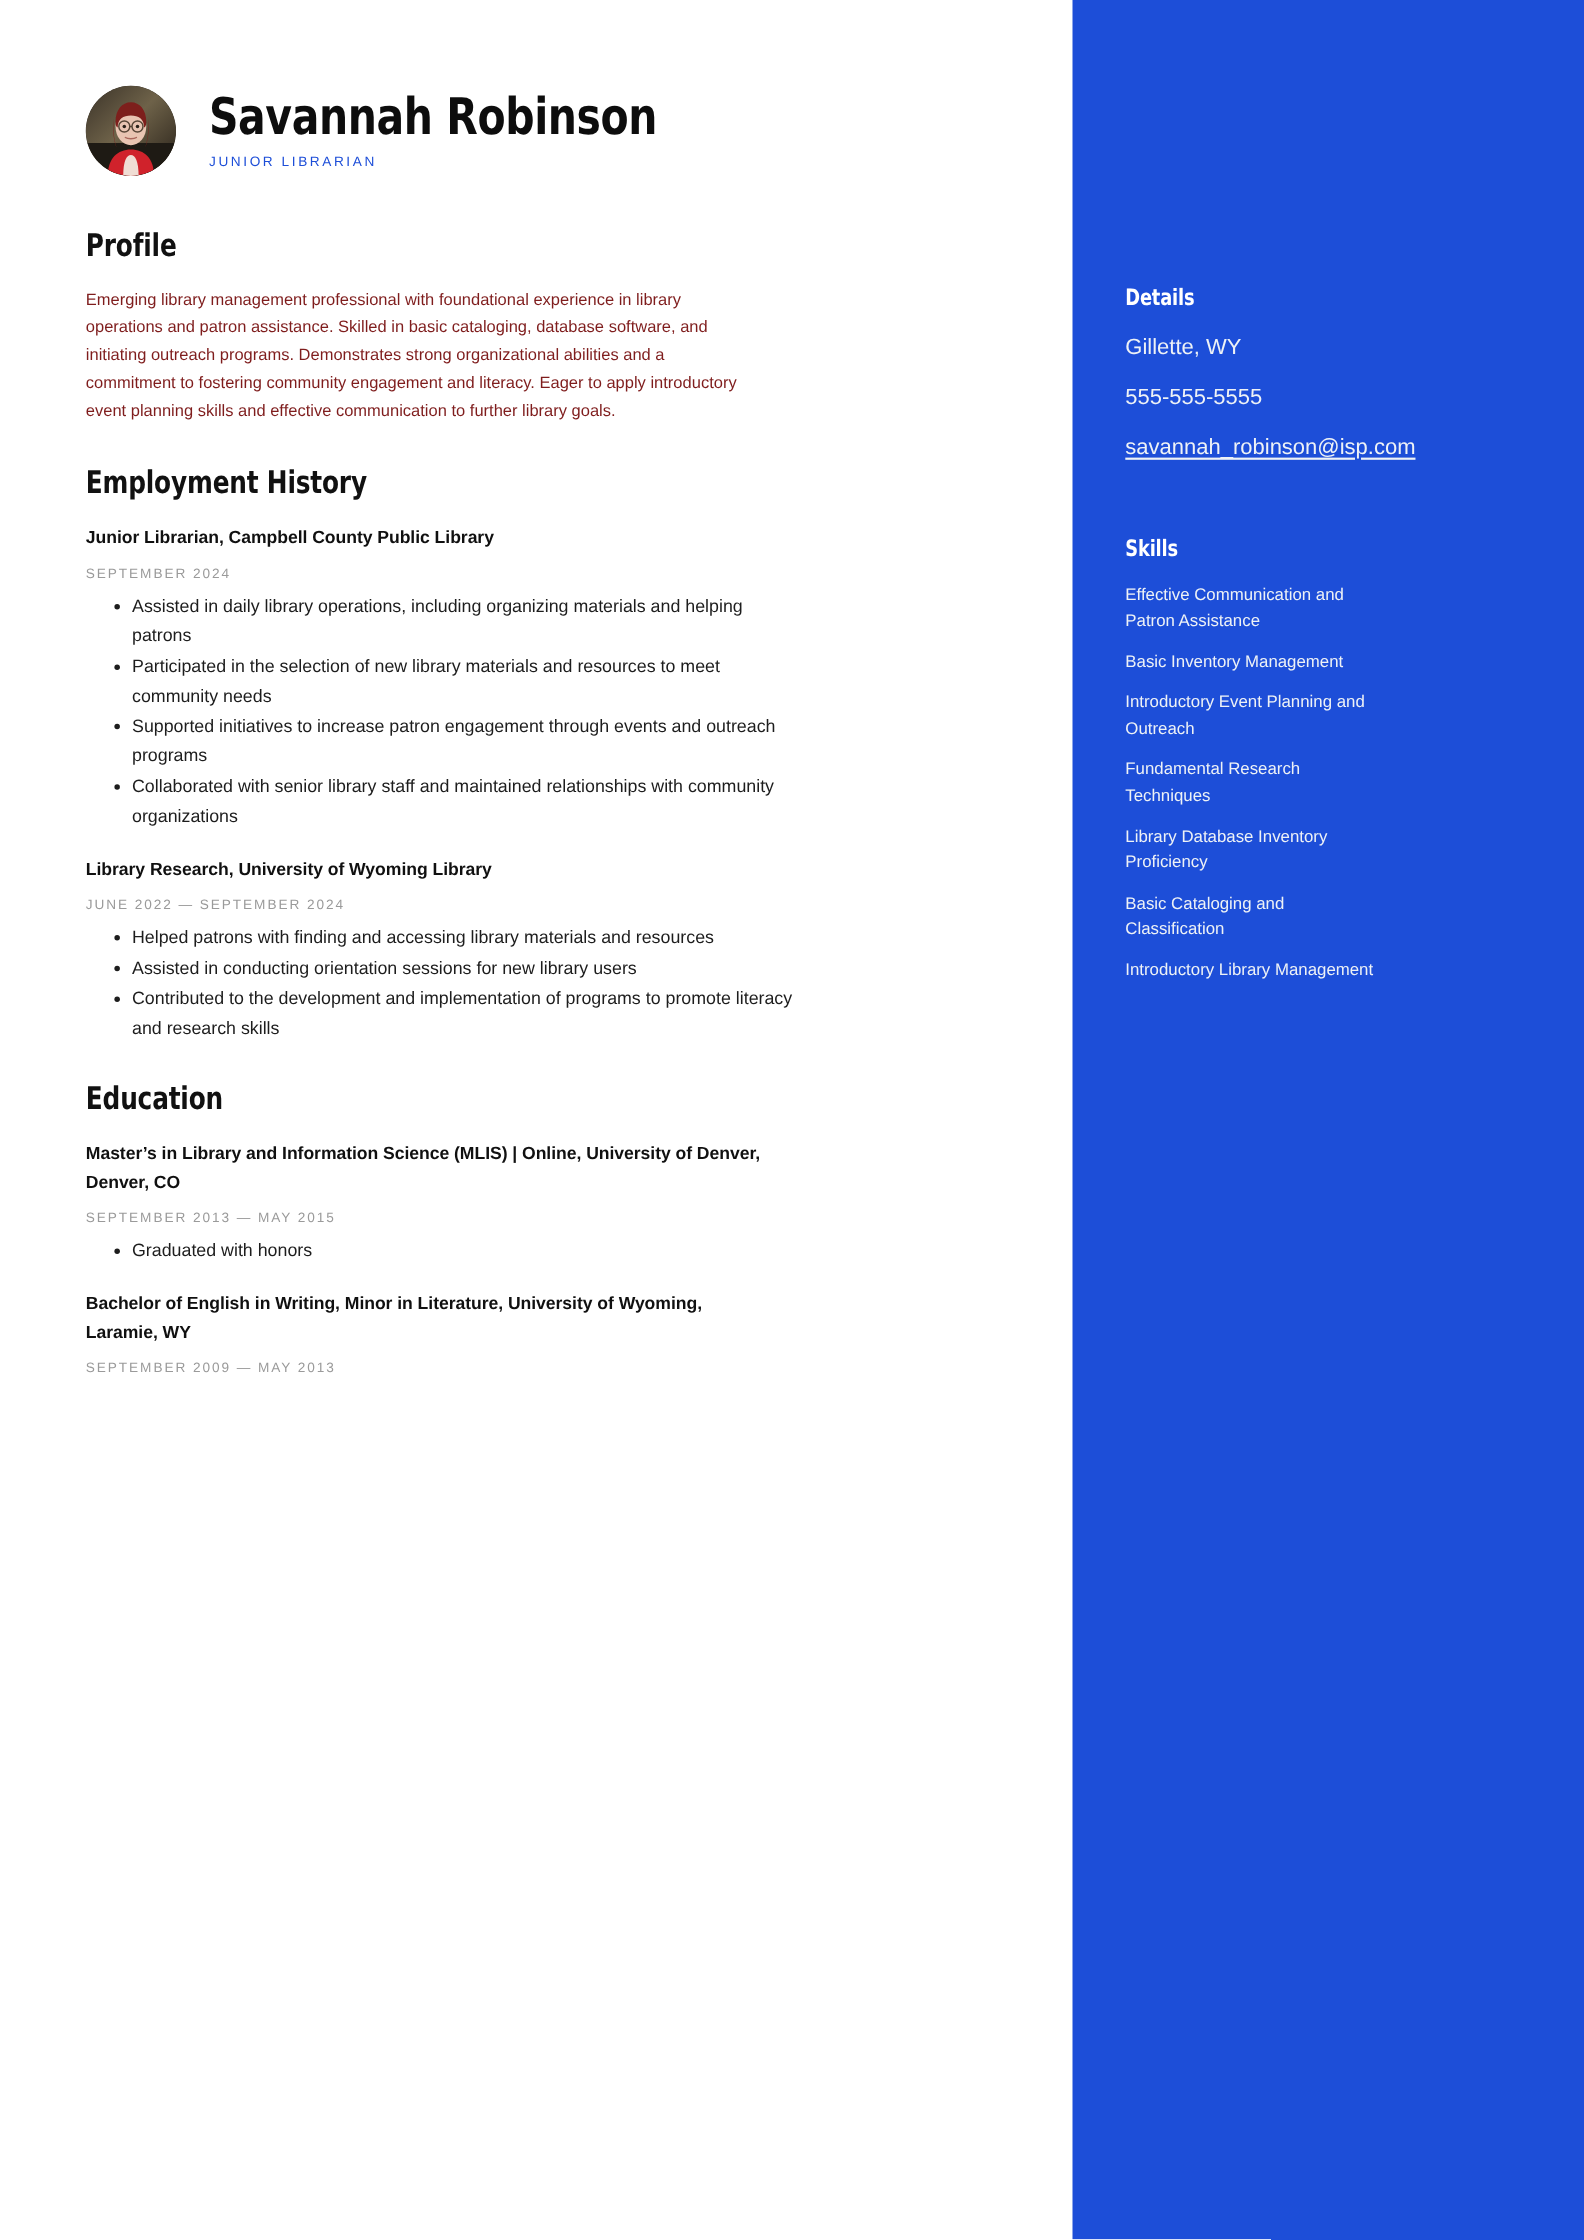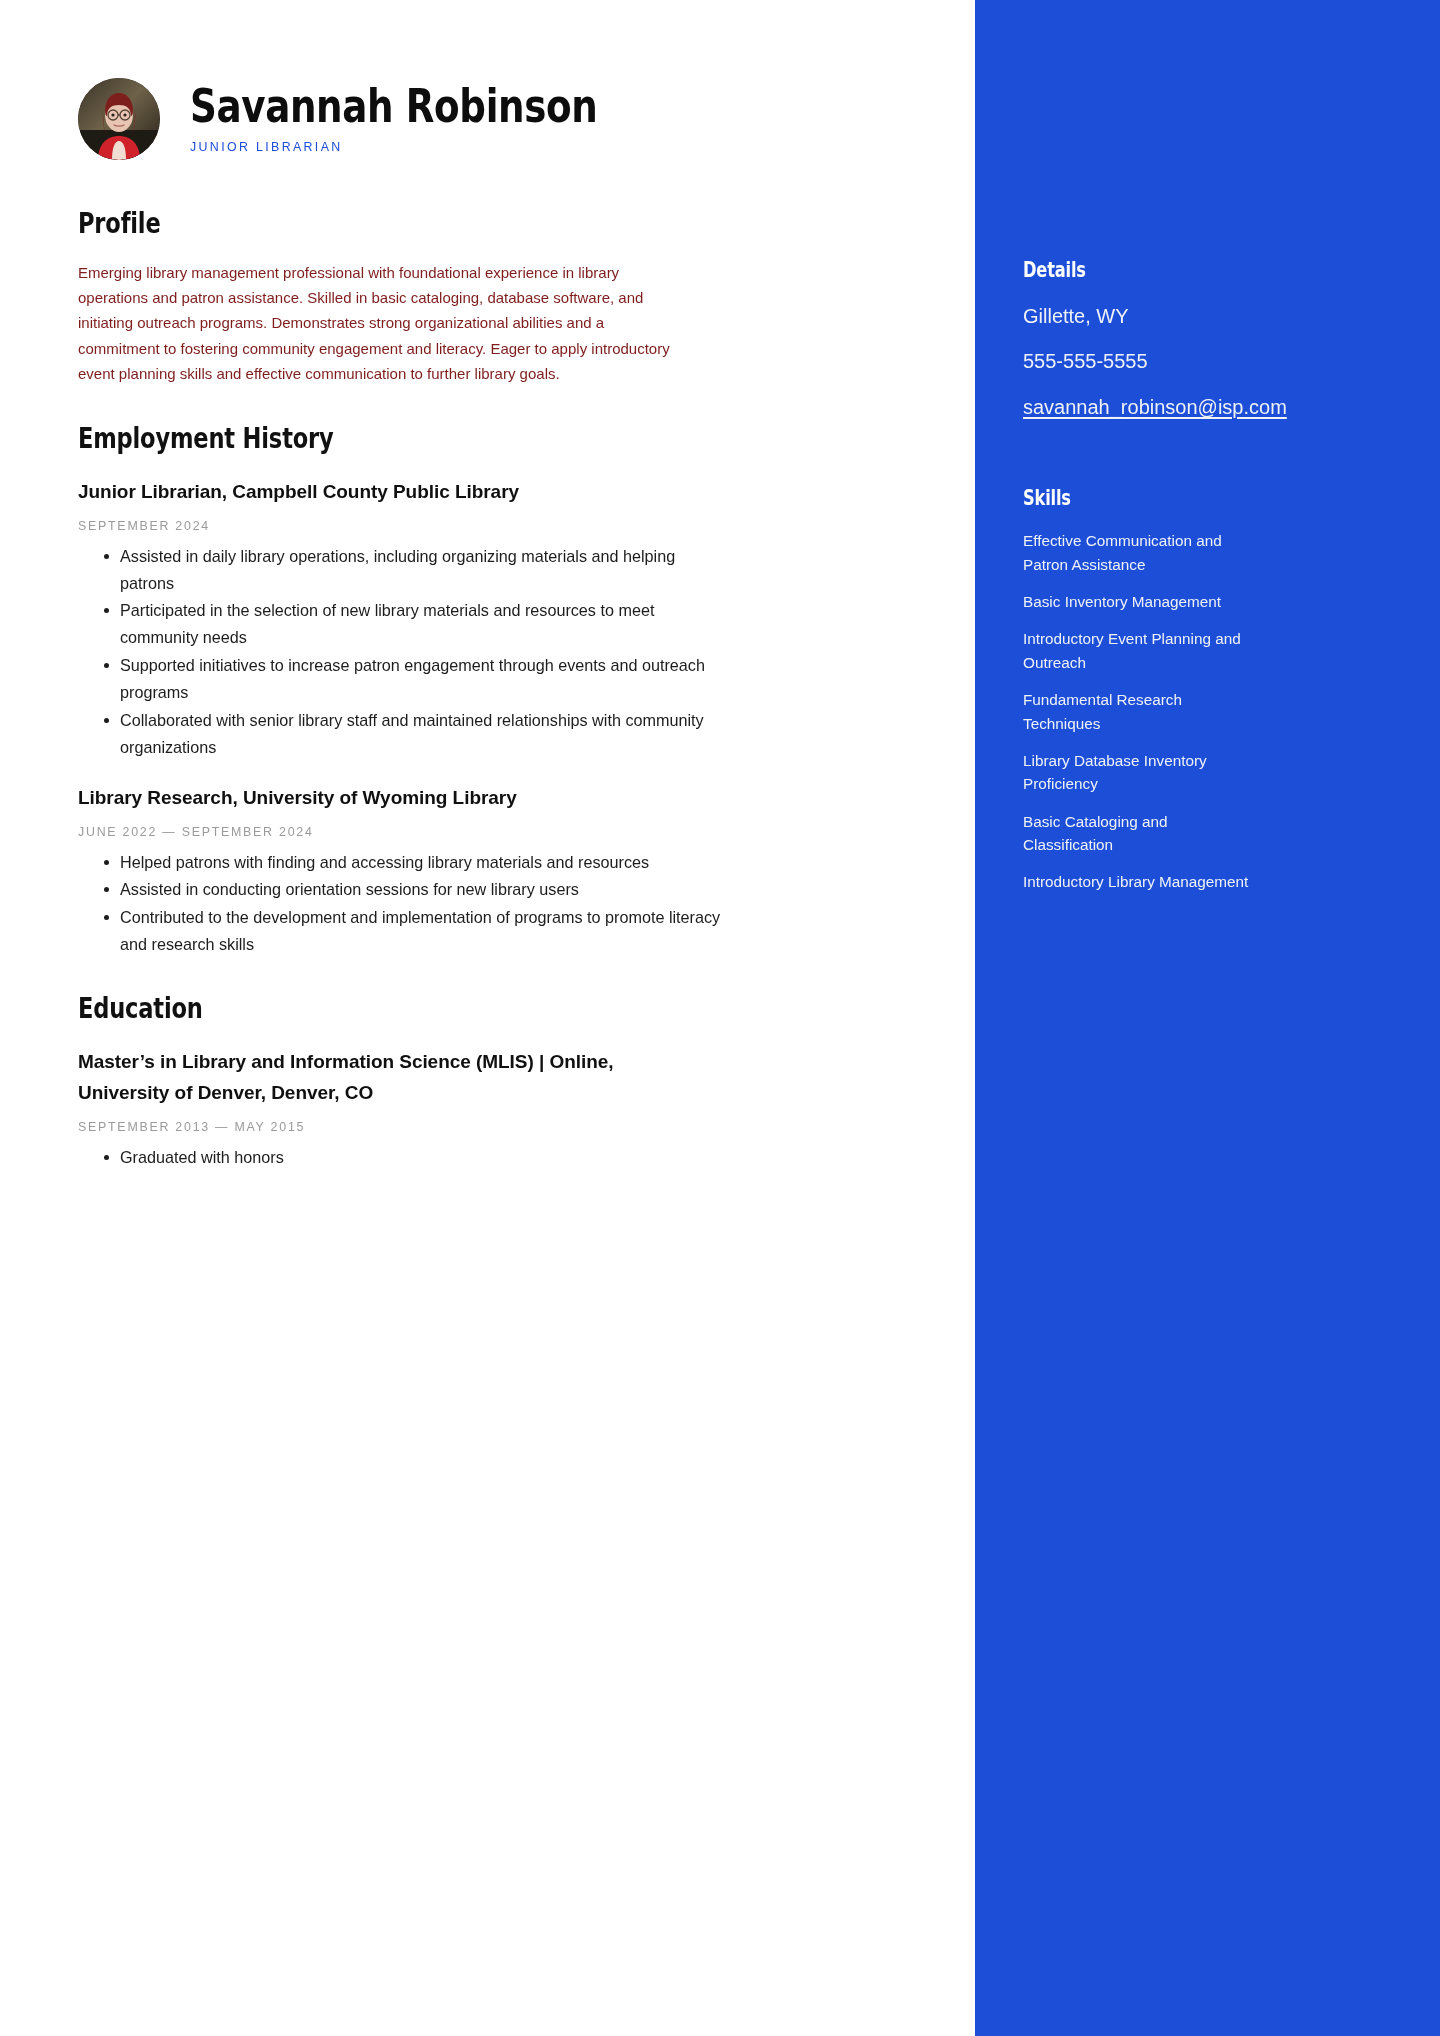--- a/index.html
+++ b/index.html
@@ -131,21 +131,21 @@
   .body-text {
     font-size: 15px;
     line-height: 1.68;
     color: #7f1d1d;
     max-width: 608px;
   }
 
   .entry { margin-bottom: 22px; }
 
   .entry-title {
-    font-size: 19px;
+    font-size: 16px;
     font-weight: 700;
     color: #101010;
     line-height: 1.62;
     max-width: 625px;
     letter-spacing: -0.05px;
   }
 
   .entry-date {
     font-size: 12.4px;
     letter-spacing: 1.75px;
@@ -266,20 +266,24 @@
       <div class="section-title">Education</div>
 
       <div class="entry">
         <div class="entry-title">Master’s in Library and Information Science (MLIS) | Online, University of Denver, Denver, CO</div>
         <div class="entry-date">SEPTEMBER 2013 — MAY 2015</div>
         <ul class="bullets">
           <li>Graduated with honors</li>
         </ul>
       </div>
 
+      <div class="entry">
+        <div class="entry-title">Bachelor of English in Writing, Minor in Literature, University of Wyoming, Laramie, WY</div>
+        <div class="entry-date">SEPTEMBER 2009 — MAY 2013</div>
+      </div>
     </div>
   </div>
 
   <div id="sidebar">
 
     <div id="details-block">
       <div class="side-heading">Details</div>
       <div class="side-item">Gillette, WY</div>
       <div class="side-item">555-555-5555</div>
       <div class="side-item email">savannah_robinson@isp.com</div>

